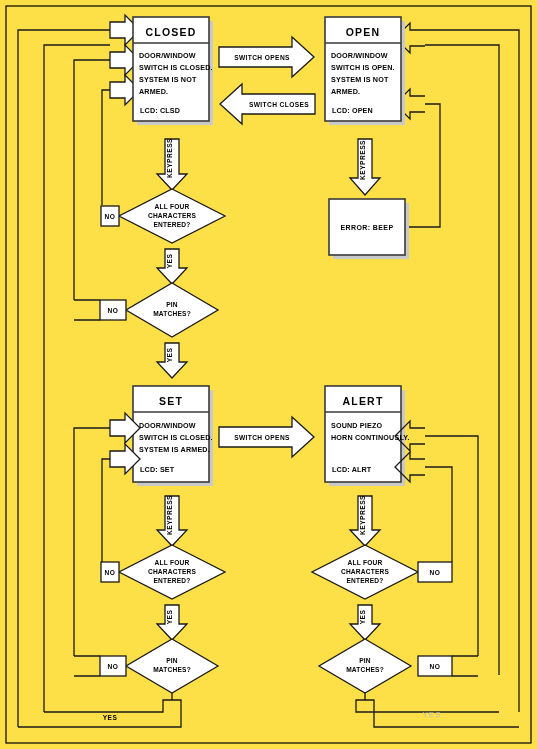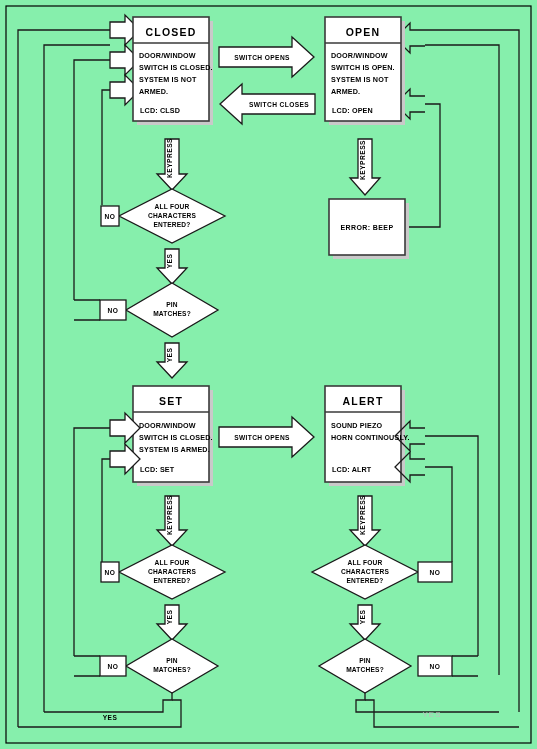--- a/index.html
+++ b/index.html
@@ -1,18 +1,18 @@
 <!DOCTYPE html>
 <html><head>
 <meta charset="utf-8">
 <style>
   html,body{margin:0;padding:0;background:#ffffff;}
   body{width:537px;height:749px;overflow:hidden;
        font-family:"Liberation Sans","DejaVu Sans",sans-serif;}
-  #stage{position:relative;width:537px;height:749px;background:#86efac;}
+  #stage{position:relative;width:537px;height:749px;background:#fde047;}
   svg{position:absolute;left:0;top:0;}
   .frame{fill:none;stroke:#000;stroke-width:1.2;}
   .route{fill:none;stroke:#1a1a1a;stroke-width:1.3;}
   .shadow{fill:#c9c9c9;}
   .boxfill{fill:#ffffff;stroke:#3a3a3a;stroke-width:1.6;}
   .divider{stroke:#3a3a3a;stroke-width:1.4;}
   .arrowshape{fill:#ffffff;stroke:#1a1a1a;stroke-width:1.3;stroke-linejoin:miter;}
   .diamond{fill:#ffffff;stroke:#1a1a1a;stroke-width:1.3;}
   .lblbox{fill:#ffffff;stroke:#1a1a1a;stroke-width:1.3;}
   .thinline{fill:none;stroke:#1a1a1a;stroke-width:1.3;}

